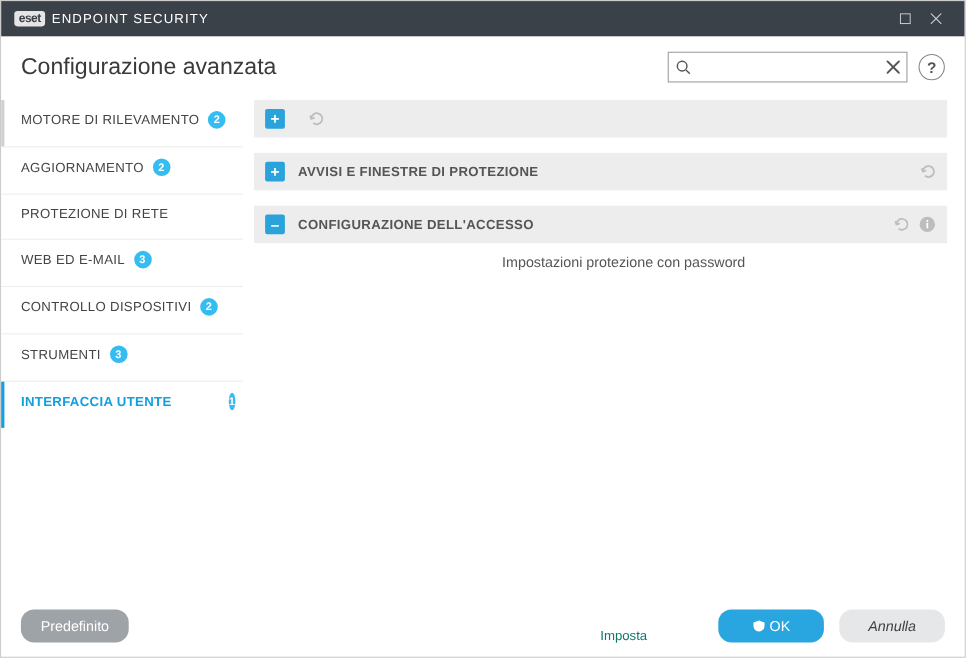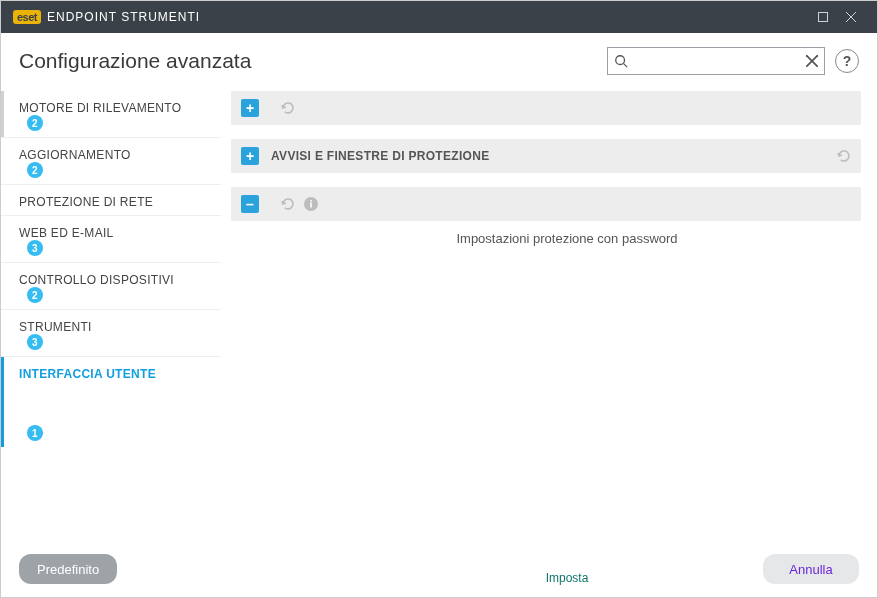--- a/index.html
+++ b/index.html
@@ -1,40 +1,40 @@
 <!DOCTYPE html>
 <html><head>
 <meta charset="utf-8">
 <style>
   * { box-sizing: border-box; margin: 0; padding: 0; }
   body { font-family: "Segoe UI", Arial, sans-serif; font-size: 13px; background: #fff; color: #333; width: 878px; height: 598px; overflow: hidden; border: 1px solid #ccc; }
   
   
   .titlebar { height: 32px; background: #3a4148; color: #fff; display: flex; align-items: center; padding: 0 12px; }
-  .titlebar .logo { font-weight: bold; font-size: 11px; margin-right: 6px; background:#eab308; color:#3a4148; border-radius:3px; padding:1px 4px; letter-spacing:-0.5px;}
+  .titlebar .logo { font-weight: bold; font-size: 11px; margin-right: 6px; background:#e5e5e5; color:#3a4148; border-radius:3px; padding:1px 4px; letter-spacing:-0.5px;}
   .titlebar .product { font-size: 12px; letter-spacing: 1px; font-weight:300; }
   .titlebar .spacer { flex: 1; }
   .titlebar .win-btn { width: 28px; height: 32px; display: flex; align-items: center; justify-content: center; cursor: pointer; color:#cfd3d6; }
   .titlebar .win-btn svg { width:10px; height:10px; }
   
   
   .header { display:flex; align-items:center; padding: 14px 18px 10px 18px; }
   .header h1 { font-size: 21px; font-weight: 400; color:#3a3a3a;text-align:right; }
   .header .spacer { flex:1; }
   .searchbox { width: 218px; height: 28px; border:1px solid #9aa0a6; display:flex; align-items:center; padding:0 6px; background:#fff; }
   .searchbox input { flex:1; border:none; outline:none; font-size:13px; background:transparent; }
   .searchbox .icon { color:#555; display:flex; align-items:center; }
   .help-btn { width:24px; height:24px; border:1.5px solid #888; border-radius:50%; display:flex; align-items:center; justify-content:center; margin-left:10px; color:#555; font-weight:bold; cursor:pointer; font-size:14px;}
   
   
   .body { display:flex; height: calc(598px - 32px - 58px - 48px); }
   
   
   .sidebar { width: 220px; padding-top: 6px; }
-  .side-item { position:relative; padding: 10px 14px 6px 18px; font-size:12px; letter-spacing:0.3px; color:#444; cursor:pointer; border-bottom:1px solid #eee; display:flex; align-items:flex-start;flex-direction:column; }
+  .side-item { position:relative; padding: 10px 14px 16px 18px; font-size:12px; letter-spacing:0.3px; color:#444; cursor:pointer; border-bottom:1px solid #eee; display:flex; align-items:center; }
   .side-item:last-child { border-bottom:none; }
   .side-item .label { flex:0 0 auto; }
   .side-item .badge { margin-left:8px; width:16px; height:16px; border-radius:50%; background:#35bdf2; color:#fff; font-size:10px; display:flex; align-items:center; justify-content:center; font-weight:bold; }
   .side-item.active { color:#129fe0; font-weight:bold;gap:44px; }
   .side-item.active::before { content:""; position:absolute; left:0; top:0; bottom:0; width:3px; background:#129fe0; }
   .side-item.marked::before { content:""; position:absolute; left:0; top:0; bottom:0; width:3px; background:#d0d0d0; }
   
   
   .main { flex:1; padding: 6px 16px 0 10px; }
   .section { margin-bottom: 14px; }
@@ -45,33 +45,33 @@
   .section-body { padding: 10px 0 6px 42px; }
   .row { display:flex; align-items:center; height:30px;flex-direction:column; }
   .row .label { flex:0 0 340px; color:#555; font-size:13px; }
   .row .value { color:#0f766e; cursor:pointer; font-size:12px;text-align:right; }
   
   
   .footer { height:48px; display:flex; align-items:center; padding:0 18px; }
   .footer .spacer { flex:1; }
   .btn { height:30px; min-width:96px; border:none; cursor:pointer; font-size:13px; border-radius:12px; display:inline-flex; align-items:center; justify-content:center; padding:0 18px; }
   .btn-default { background:#9ea3a8; color:#fff; }
-  .btn-gray { background:#e6e7e8; color:#6d28d9; }
+  .btn-gray { background:#e6e7e8; color:#404040;font-style:italic; }
   .btn-primary { background:#29a6e0; color:#fff; }
   .btn + .btn { margin-left:14px; }
   .btn .shield { margin-right:4px; display:inline-flex; }
   
   svg { display:block; }
 </style>
 </head>
 <body>
 
 <div class="titlebar">
   <span class="logo">eset</span>
-  <span class="product">ENDPOINT STRUMENTI</span>
+  <span class="product">ENDPOINT SECURITY</span>
   <span class="spacer"></span>
   <span class="win-btn">
     <svg viewBox="0 0 10 10">
         <rect x="0.5" y="0.5" width="9" height="9" fill="none" stroke="currentColor"></rect>
       </svg>
   </span>
   <span class="win-btn">
     <svg viewBox="0 0 10 10">
         <line x1="0" y1="0" x2="10" y2="10" stroke="currentColor"></line>
         <line x1="10" y1="0" x2="0" y2="10" stroke="currentColor"></line>
@@ -155,20 +155,21 @@
               <path d="M4 8a5 5 0 1 1 1.8 3.8" fill="none" stroke="currentColor" stroke-width="1.6"></path>
               <polyline points="3,5 4,8 7,7" fill="none" stroke="currentColor" stroke-width="1.6"></polyline>
             </svg>
         </span>
       </div>
     </div>
 
     <div class="section">
       <div class="section-header">
         <span class="toggle">–</span>
+        <span class="title">CONFIGURAZIONE DELL'ACCESSO</span>
         <span class="undo">
           <svg width="16" height="16" viewBox="0 0 16 16">
               <path d="M4 8a5 5 0 1 1 1.8 3.8" fill="none" stroke="currentColor" stroke-width="1.6"></path>
               <polyline points="3,5 4,8 7,7" fill="none" stroke="currentColor" stroke-width="1.6"></polyline>
             </svg>
         </span>
         <span class="info">
           <svg width="16" height="16" viewBox="0 0 16 16">
               <circle cx="8" cy="8" r="7" fill="#bdbdbd"></circle>
               <rect x="7.2" y="6.5" width="1.6" height="5" fill="#fff"></rect>
@@ -182,14 +183,22 @@
           <span class="value">Imposta</span>
         </div>
       </div>
     </div>
   </div>
 </div>
 
 <div class="footer">
   <button class="btn btn-default">Predefinito</button>
   <span class="spacer"></span>
+  <button class="btn btn-primary">
+    <span class="shield">
+      <svg width="12" height="12" viewBox="0 0 12 12">
+          <path d="M6 1 L11 3 V6 C11 9 8.5 11 6 11 C3.5 11 1 9 1 6 V3 Z" fill="#fff"></path>
+        </svg>
+    </span>
+    <span>OK</span>
+  </button>
   <button class="btn btn-gray">Annulla</button>
 </div>
 
 </body></html>

